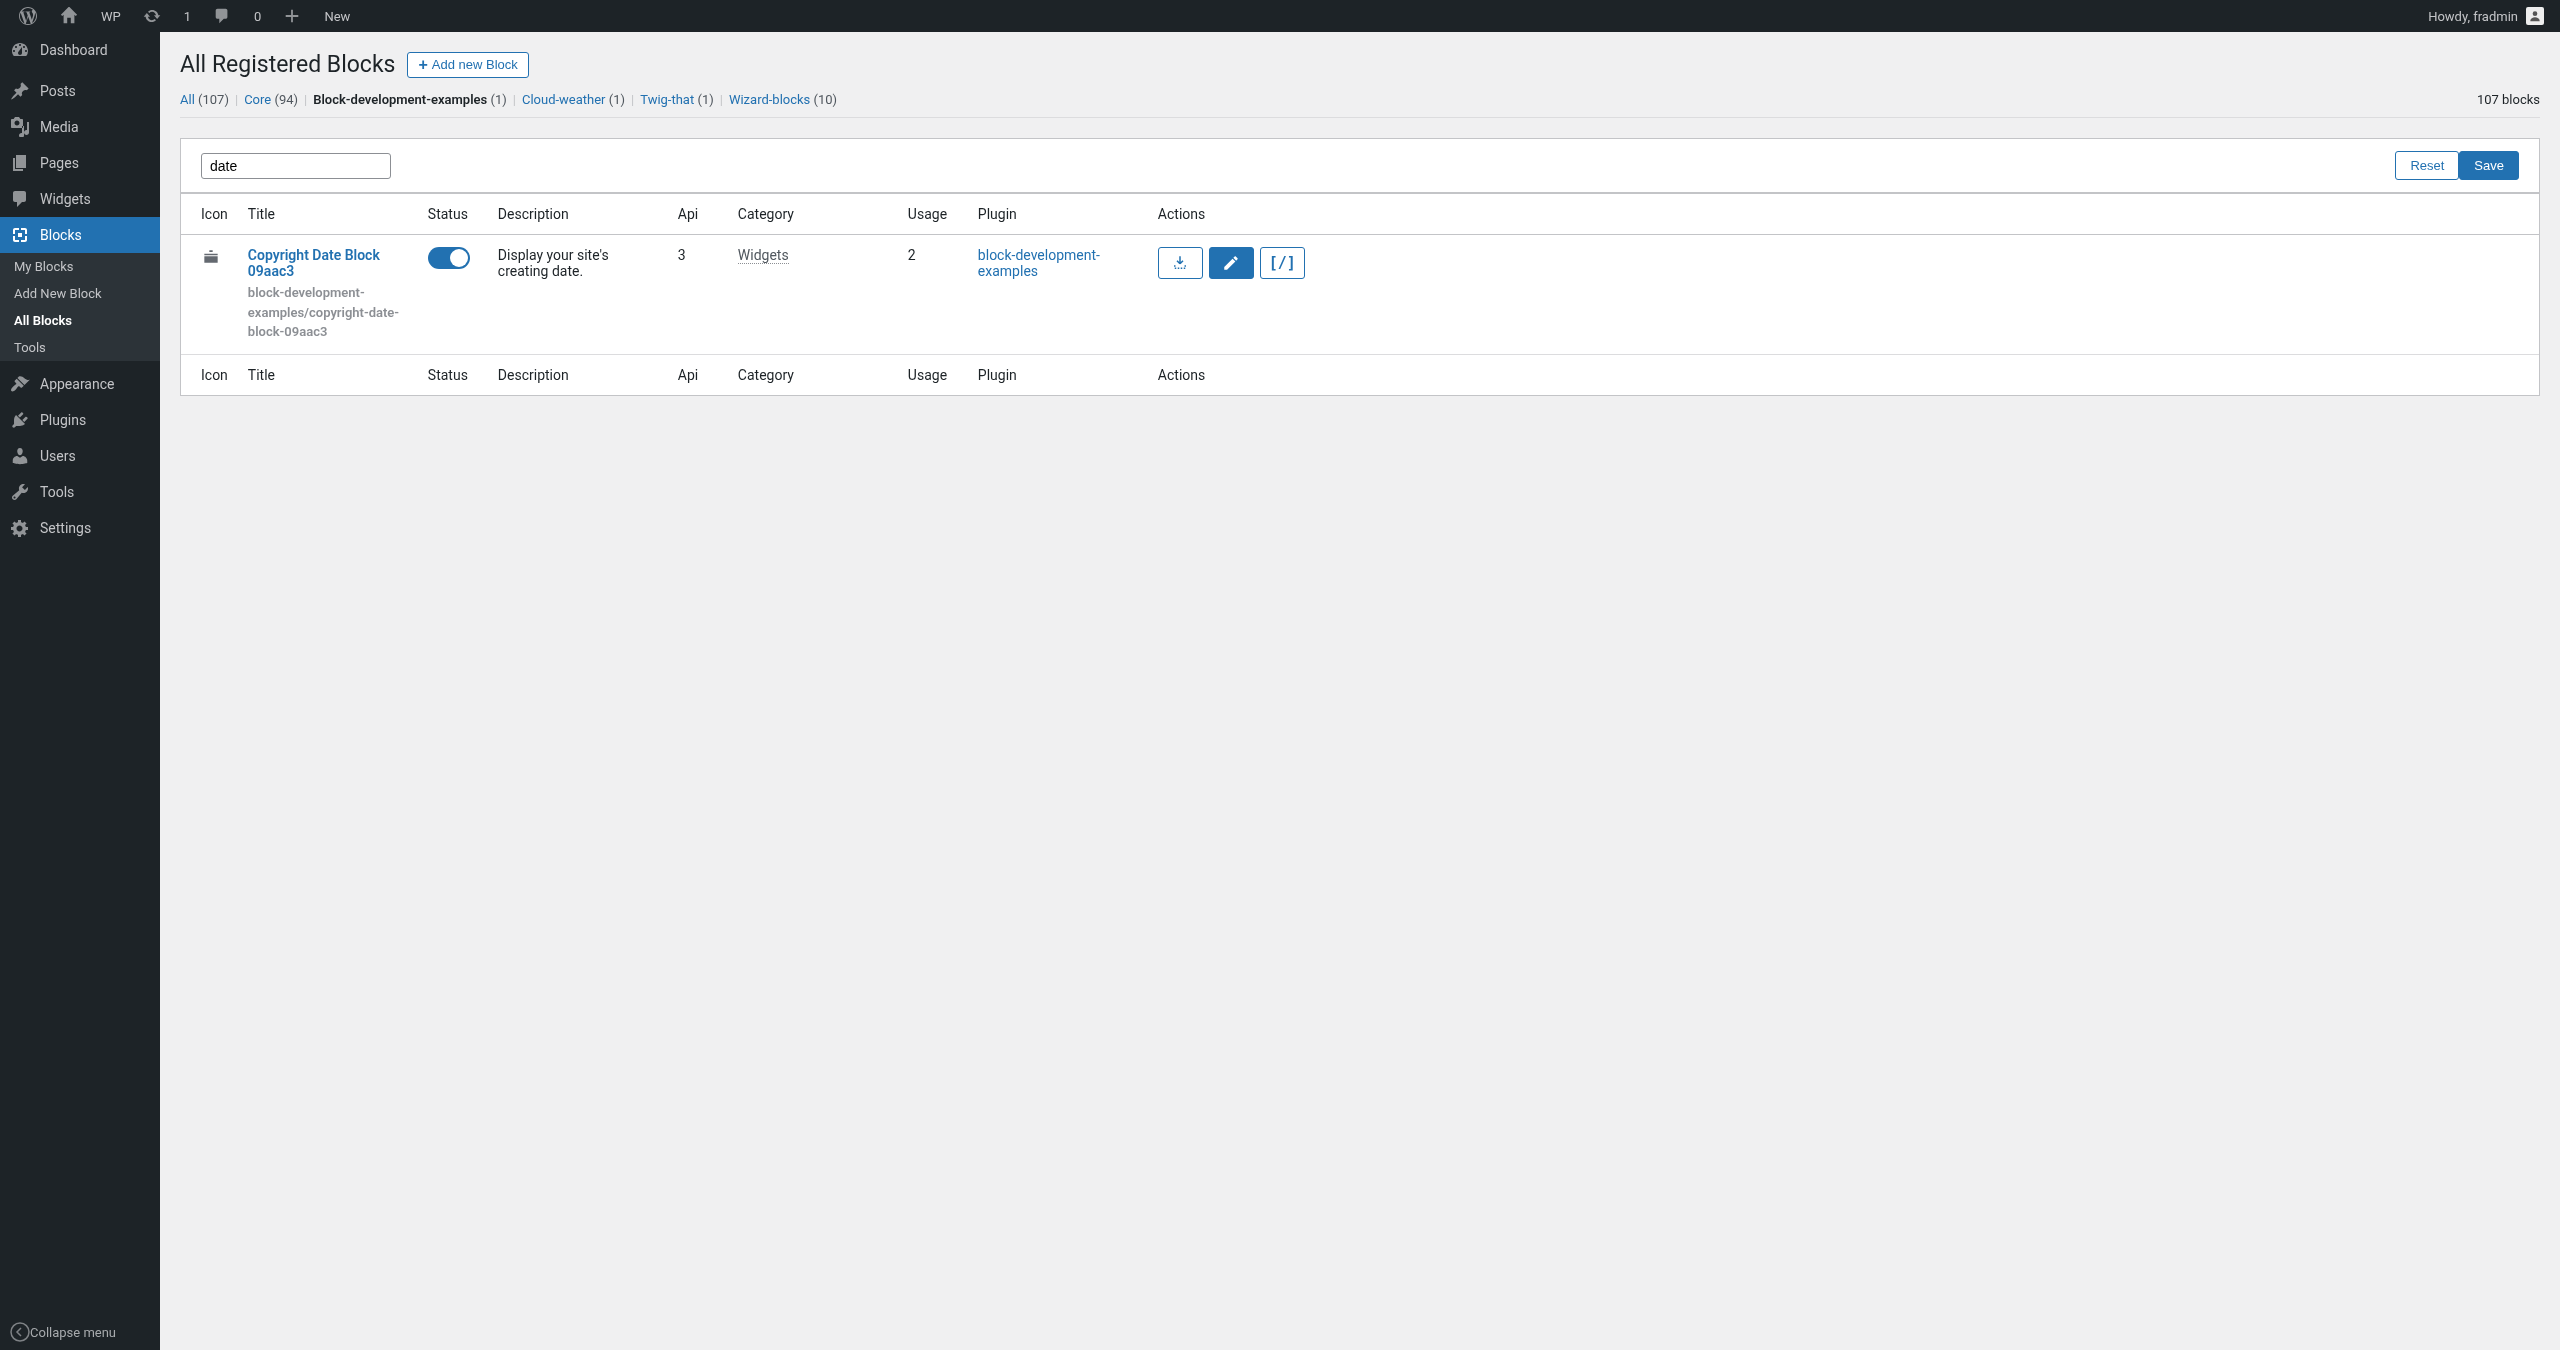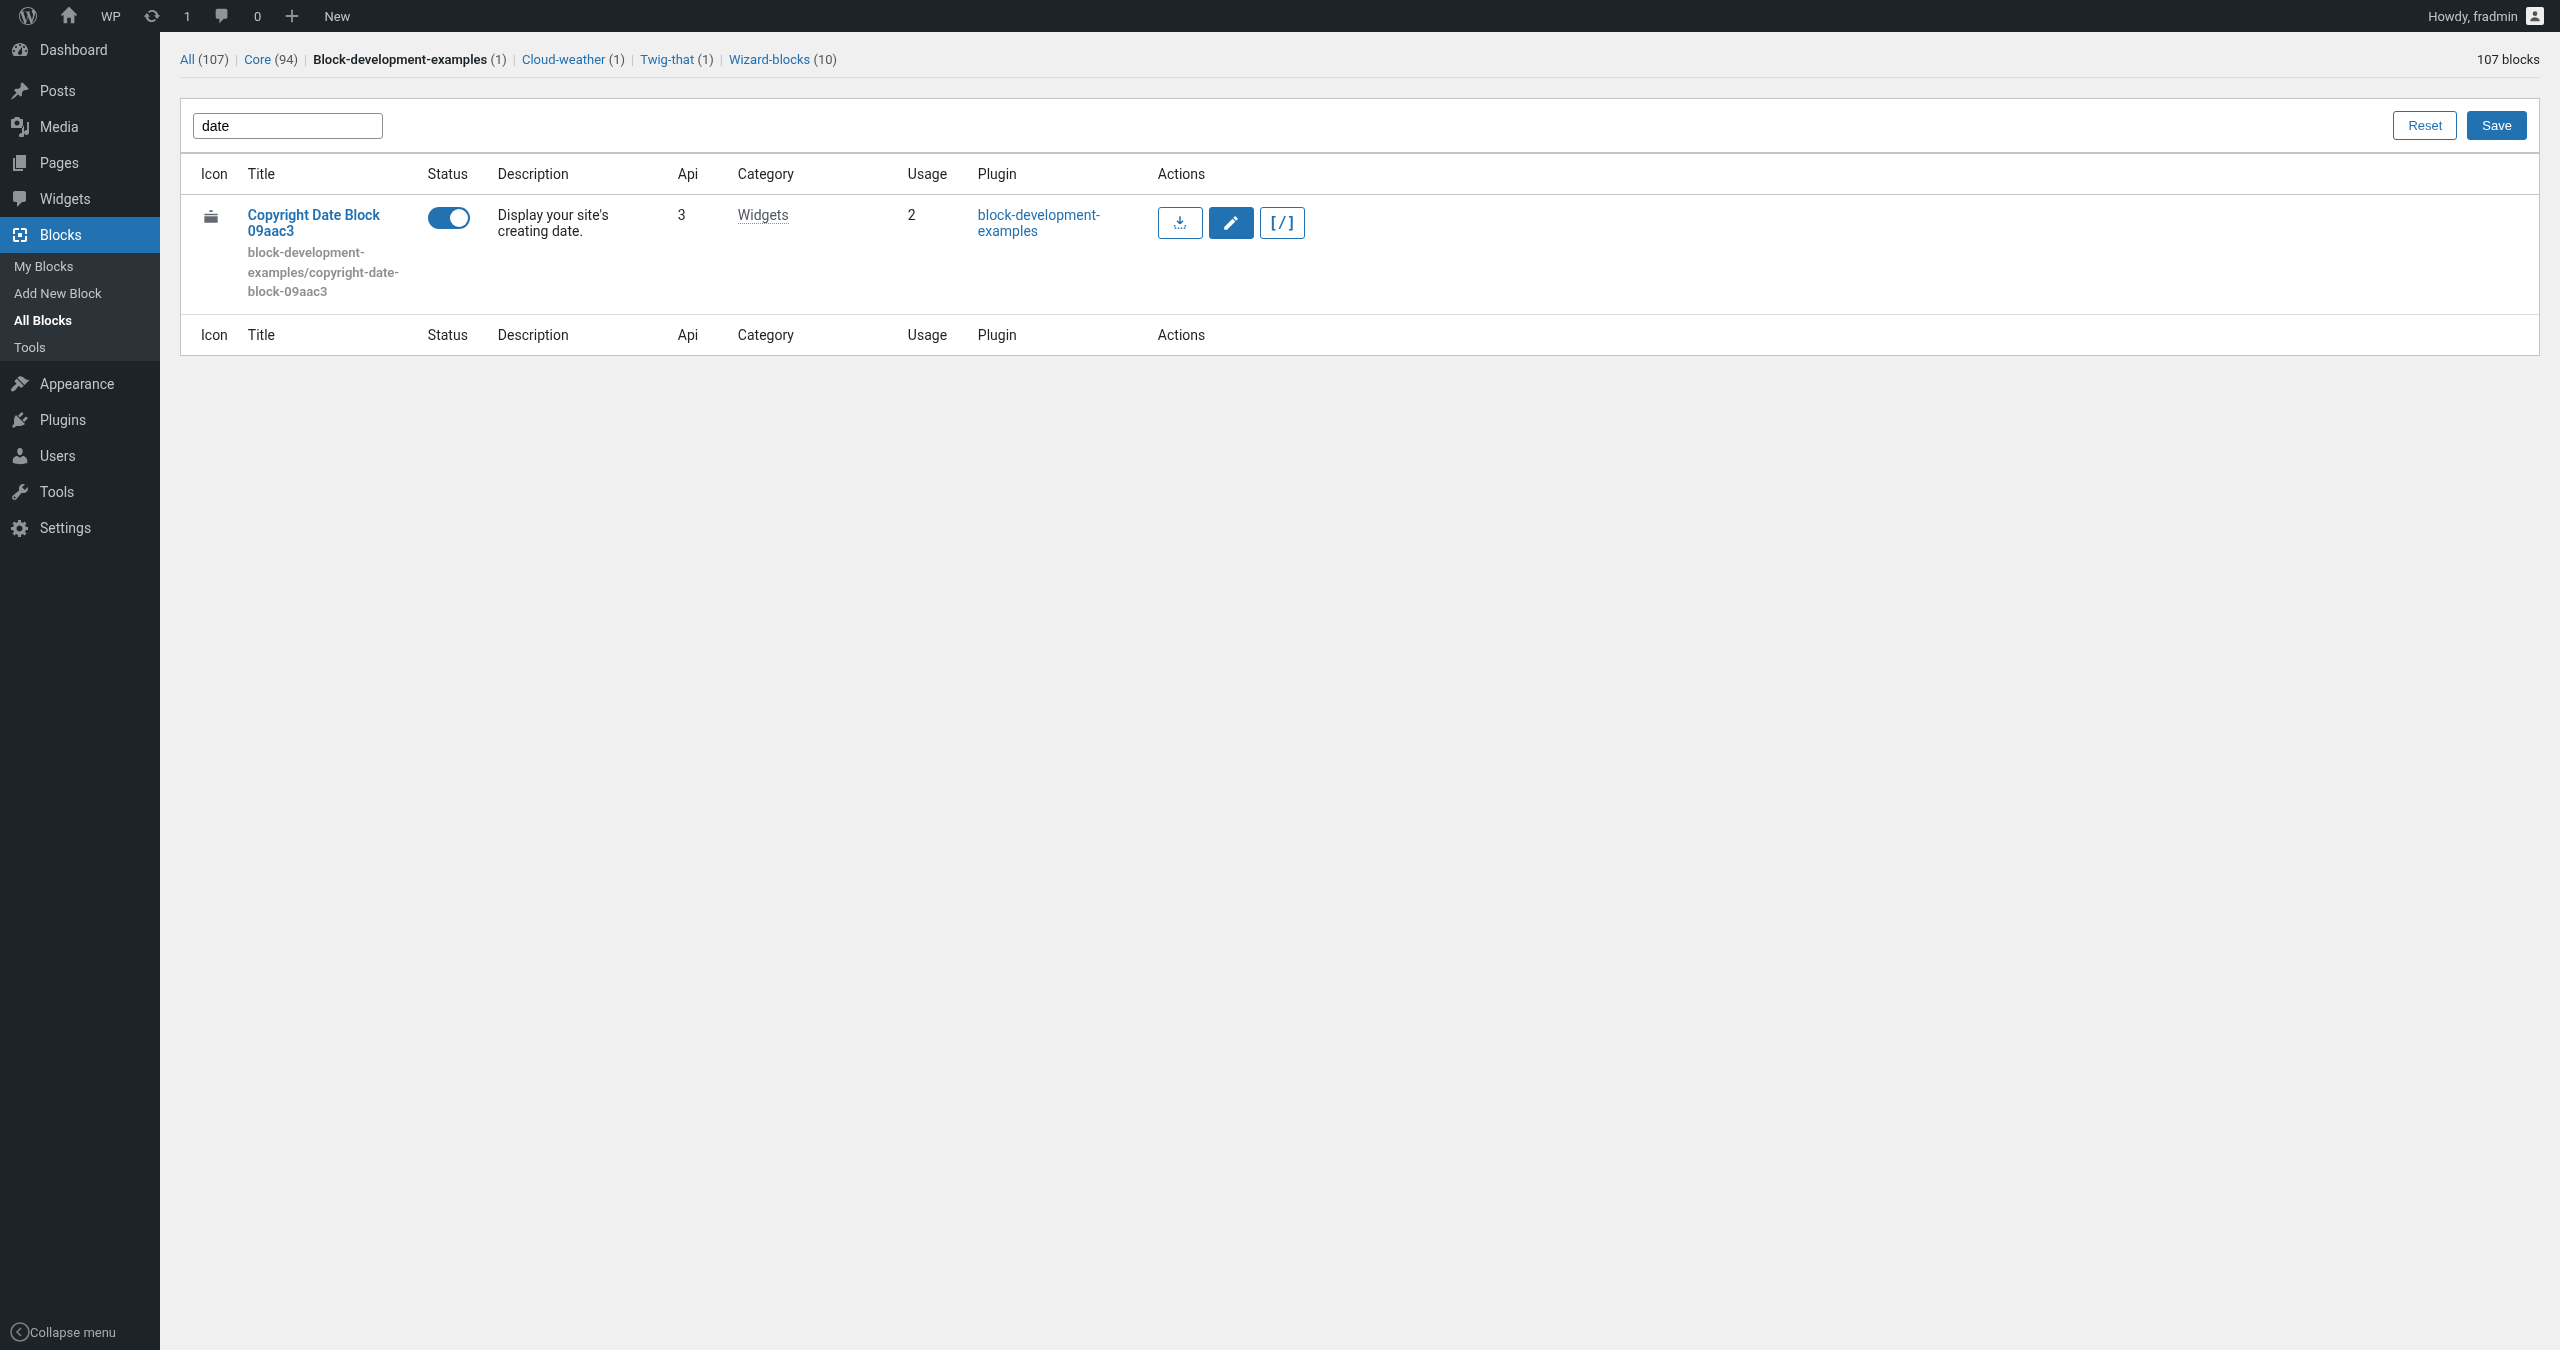--- a/index.html
+++ b/index.html
@@ -39,21 +39,21 @@
 
 .filter-tabs { display: flex; align-items: center; gap: 6px; padding: 10px 0; border-bottom: 1px solid #dcdcde; margin-bottom: 20px; font-size: 13px; flex-wrap: wrap; }
 .filter-tab { color: #2271b1; cursor: pointer; }
 .filter-tab.current { color: #1d2327; font-weight: 600; cursor: default; }
 .filter-count { color: #50575e; }
 .sep { color: #c3c4c7; }
 .filter-total { margin-left: auto; color: #1d2327; }
 
 
 .table-card { background: #fff; border: 1px solid #c3c4c7; margin-bottom: 20px; }
-.search-row { display: flex; align-items: center; padding: 12px 12px; border-bottom: 2px solid #c3c4c7; gap: 10px; }
+.search-row { display: flex; align-items: center; padding: 12px 20px; border-bottom: 2px solid #c3c4c7; }
 .search-input { border: 1px solid #8c8f94; border-radius: 3px; padding: 4px 8px; font-size: 14px; width: 190px; background: #fff; }
 .search-spacer { flex: 1; }
 .btn { border-radius: 3px; padding: 6px 14px; font-size: 13px; cursor: pointer; }
 .btn-outline { border: 1px solid #2271b1; color: #2271b1; background: #fff; }
 .btn-primary { border: 1px solid #2271b1; background: #2271b1; color: #fff; }
 
 table { width: 100%; border-collapse: collapse; }
 th, td { text-align: left; padding: 12px 10px; font-size: 14px; vertical-align: top; border-bottom: 1px solid #dcdcde; }
 th { font-weight: 400; color: #1d2327; }
 thead th { border-bottom: 1px solid #c3c4c7; }
@@ -253,20 +253,27 @@
           <svg viewBox="0 0 20 20" width="20" height="20" fill="currentColor">
             <circle cx="10" cy="10" r="9" fill="none" stroke="currentColor" stroke-width="1.5"></circle>
             <path d="M11 6l-4 4 4 4" fill="none" stroke="currentColor" stroke-width="1.5"></path>
           </svg>
         </span>
       <span>Collapse menu</span>
     </div>
   </div>
 
   <div class="content">
+    <div class="page-header">
+      <h1 class="page-title">All Registered Blocks</h1>
+      <button class="header-btn">
+        <span style="font-weight:bold;font-size:16px;line-height:1;">+</span>
+        <span>Add new Block</span>
+      </button>
+    </div>
 
     <div class="filter-tabs">
       <span><a class="filter-tab">All</a> <span class="filter-count">(107)</span></span>
       <span class="sep">|</span>
       <span><a class="filter-tab">Core</a> <span class="filter-count">(94)</span></span>
       <span class="sep">|</span>
       <span><span class="filter-tab current">Block-development-examples</span> <span class="filter-count">(1)</span></span>
       <span class="sep">|</span>
       <span><a class="filter-tab">Cloud-weather</a> <span class="filter-count">(1)</span></span>
       <span class="sep">|</span>

